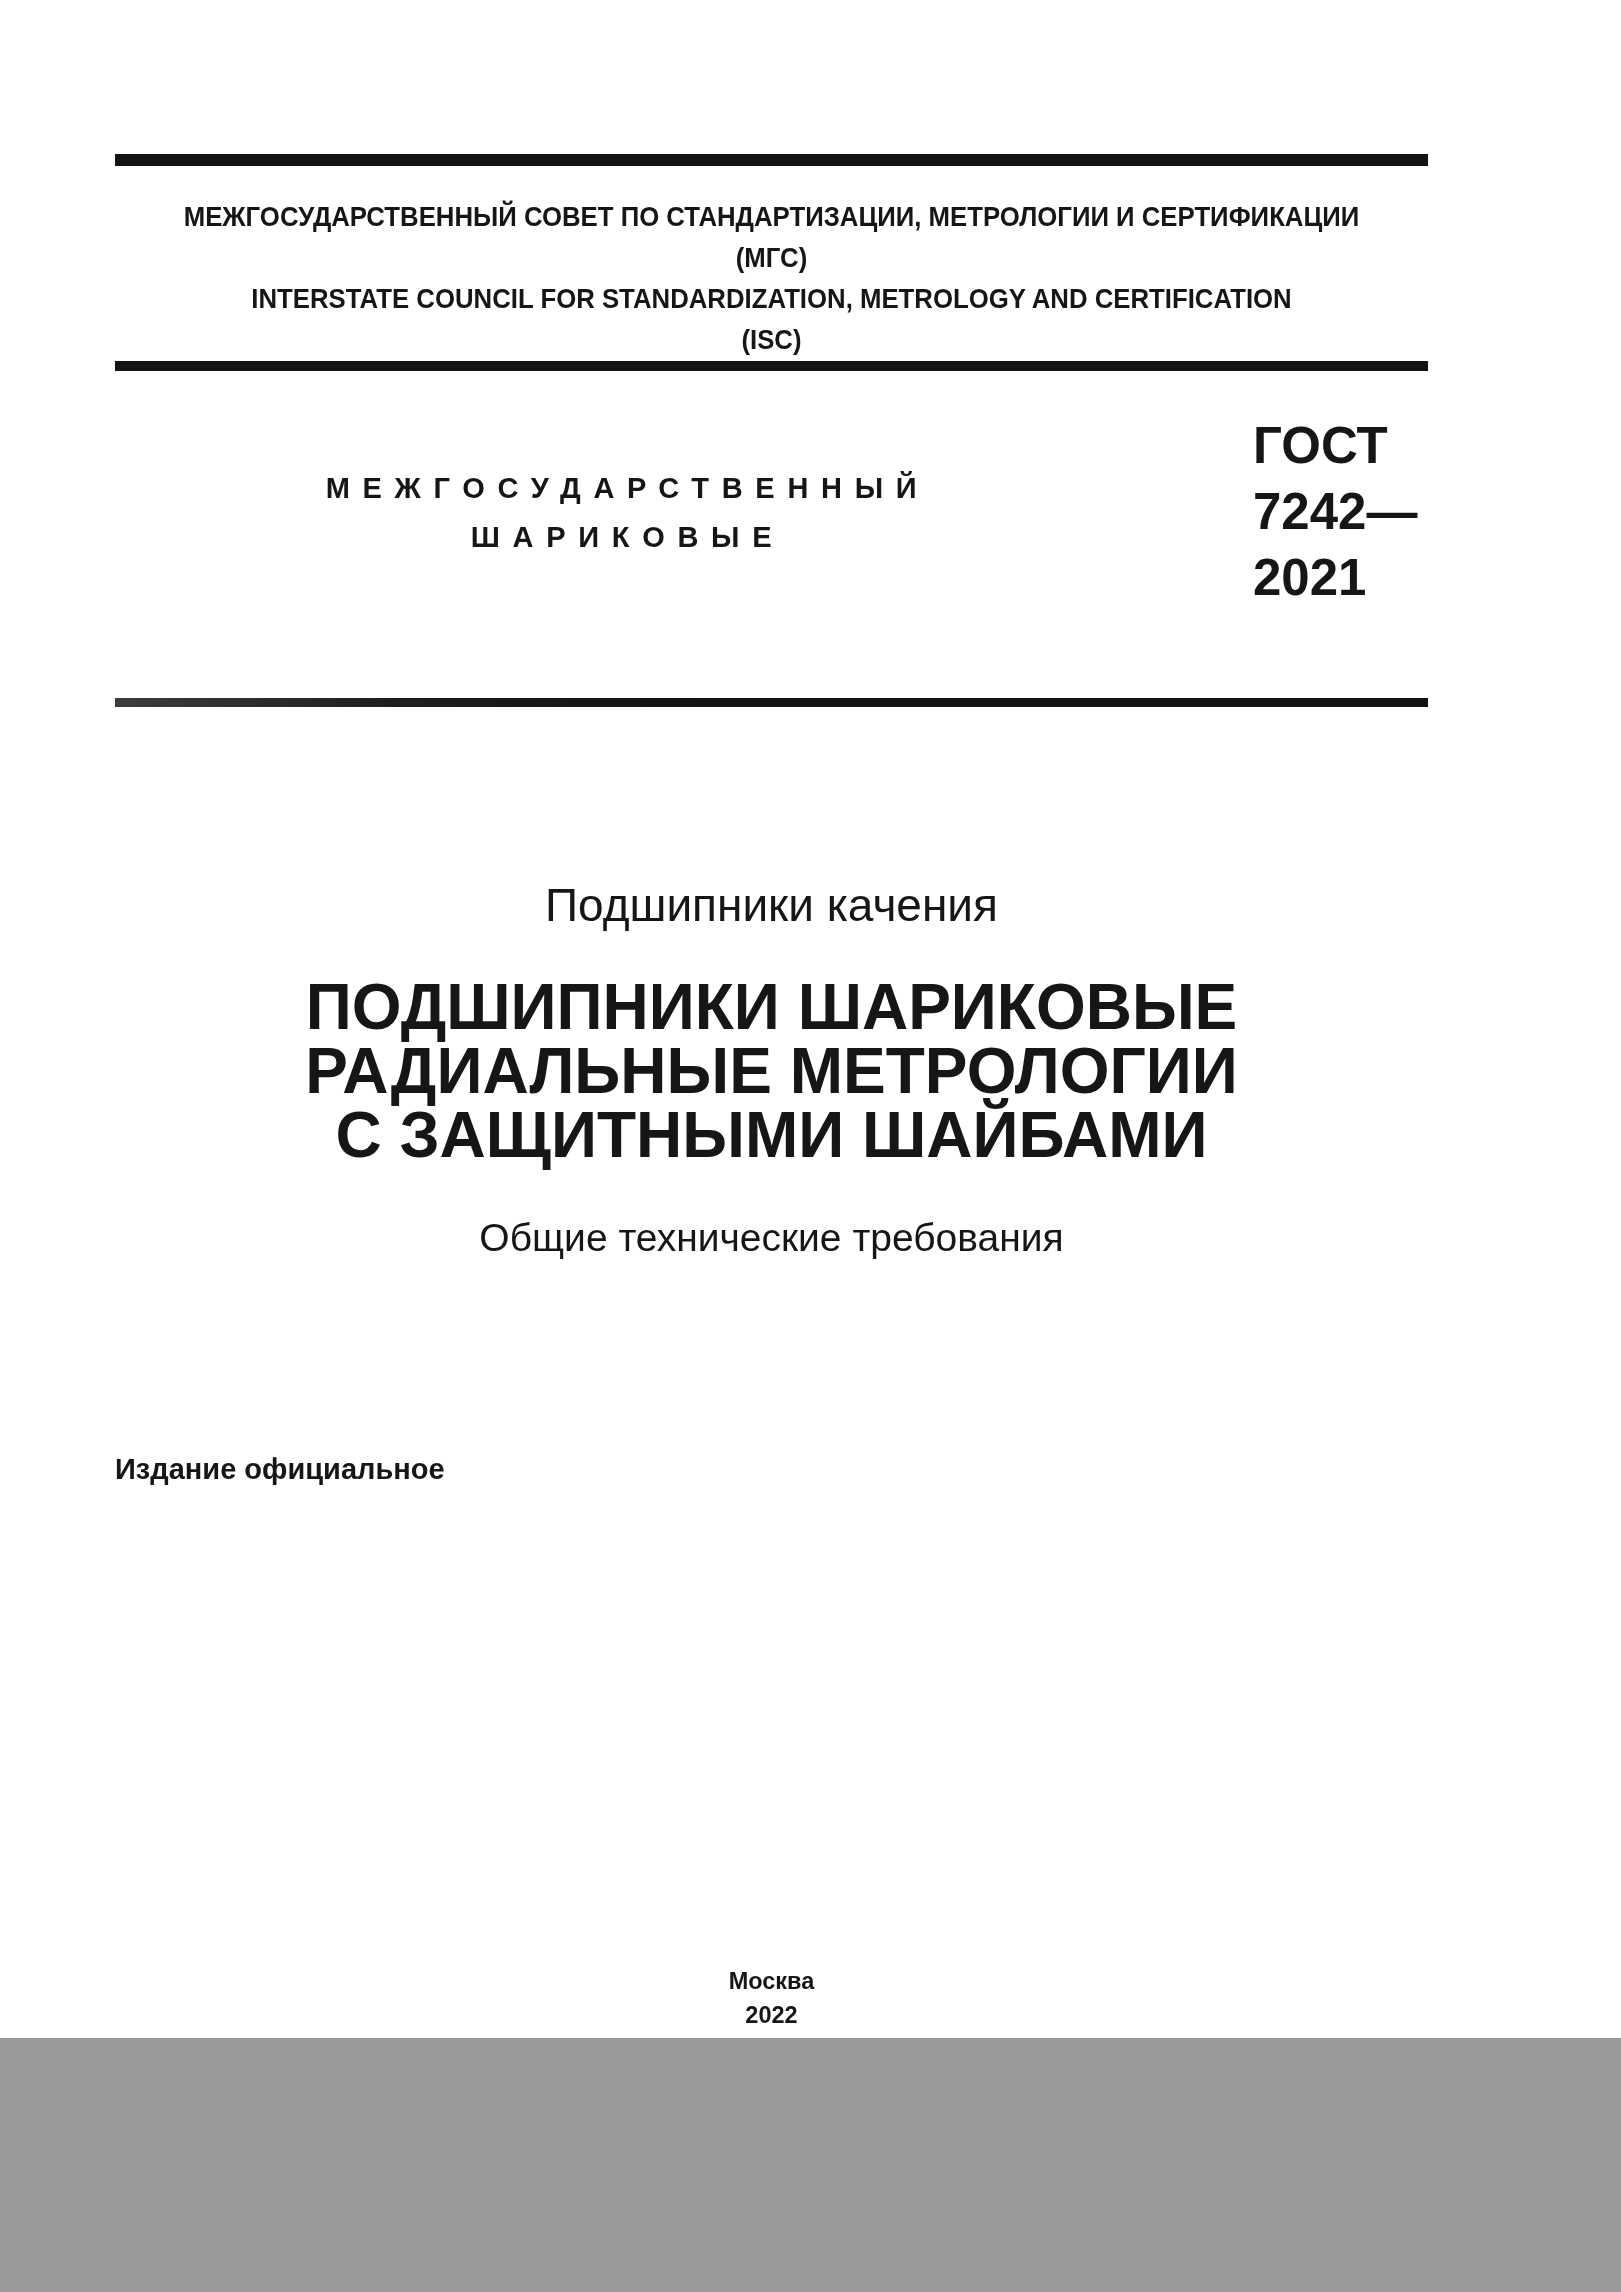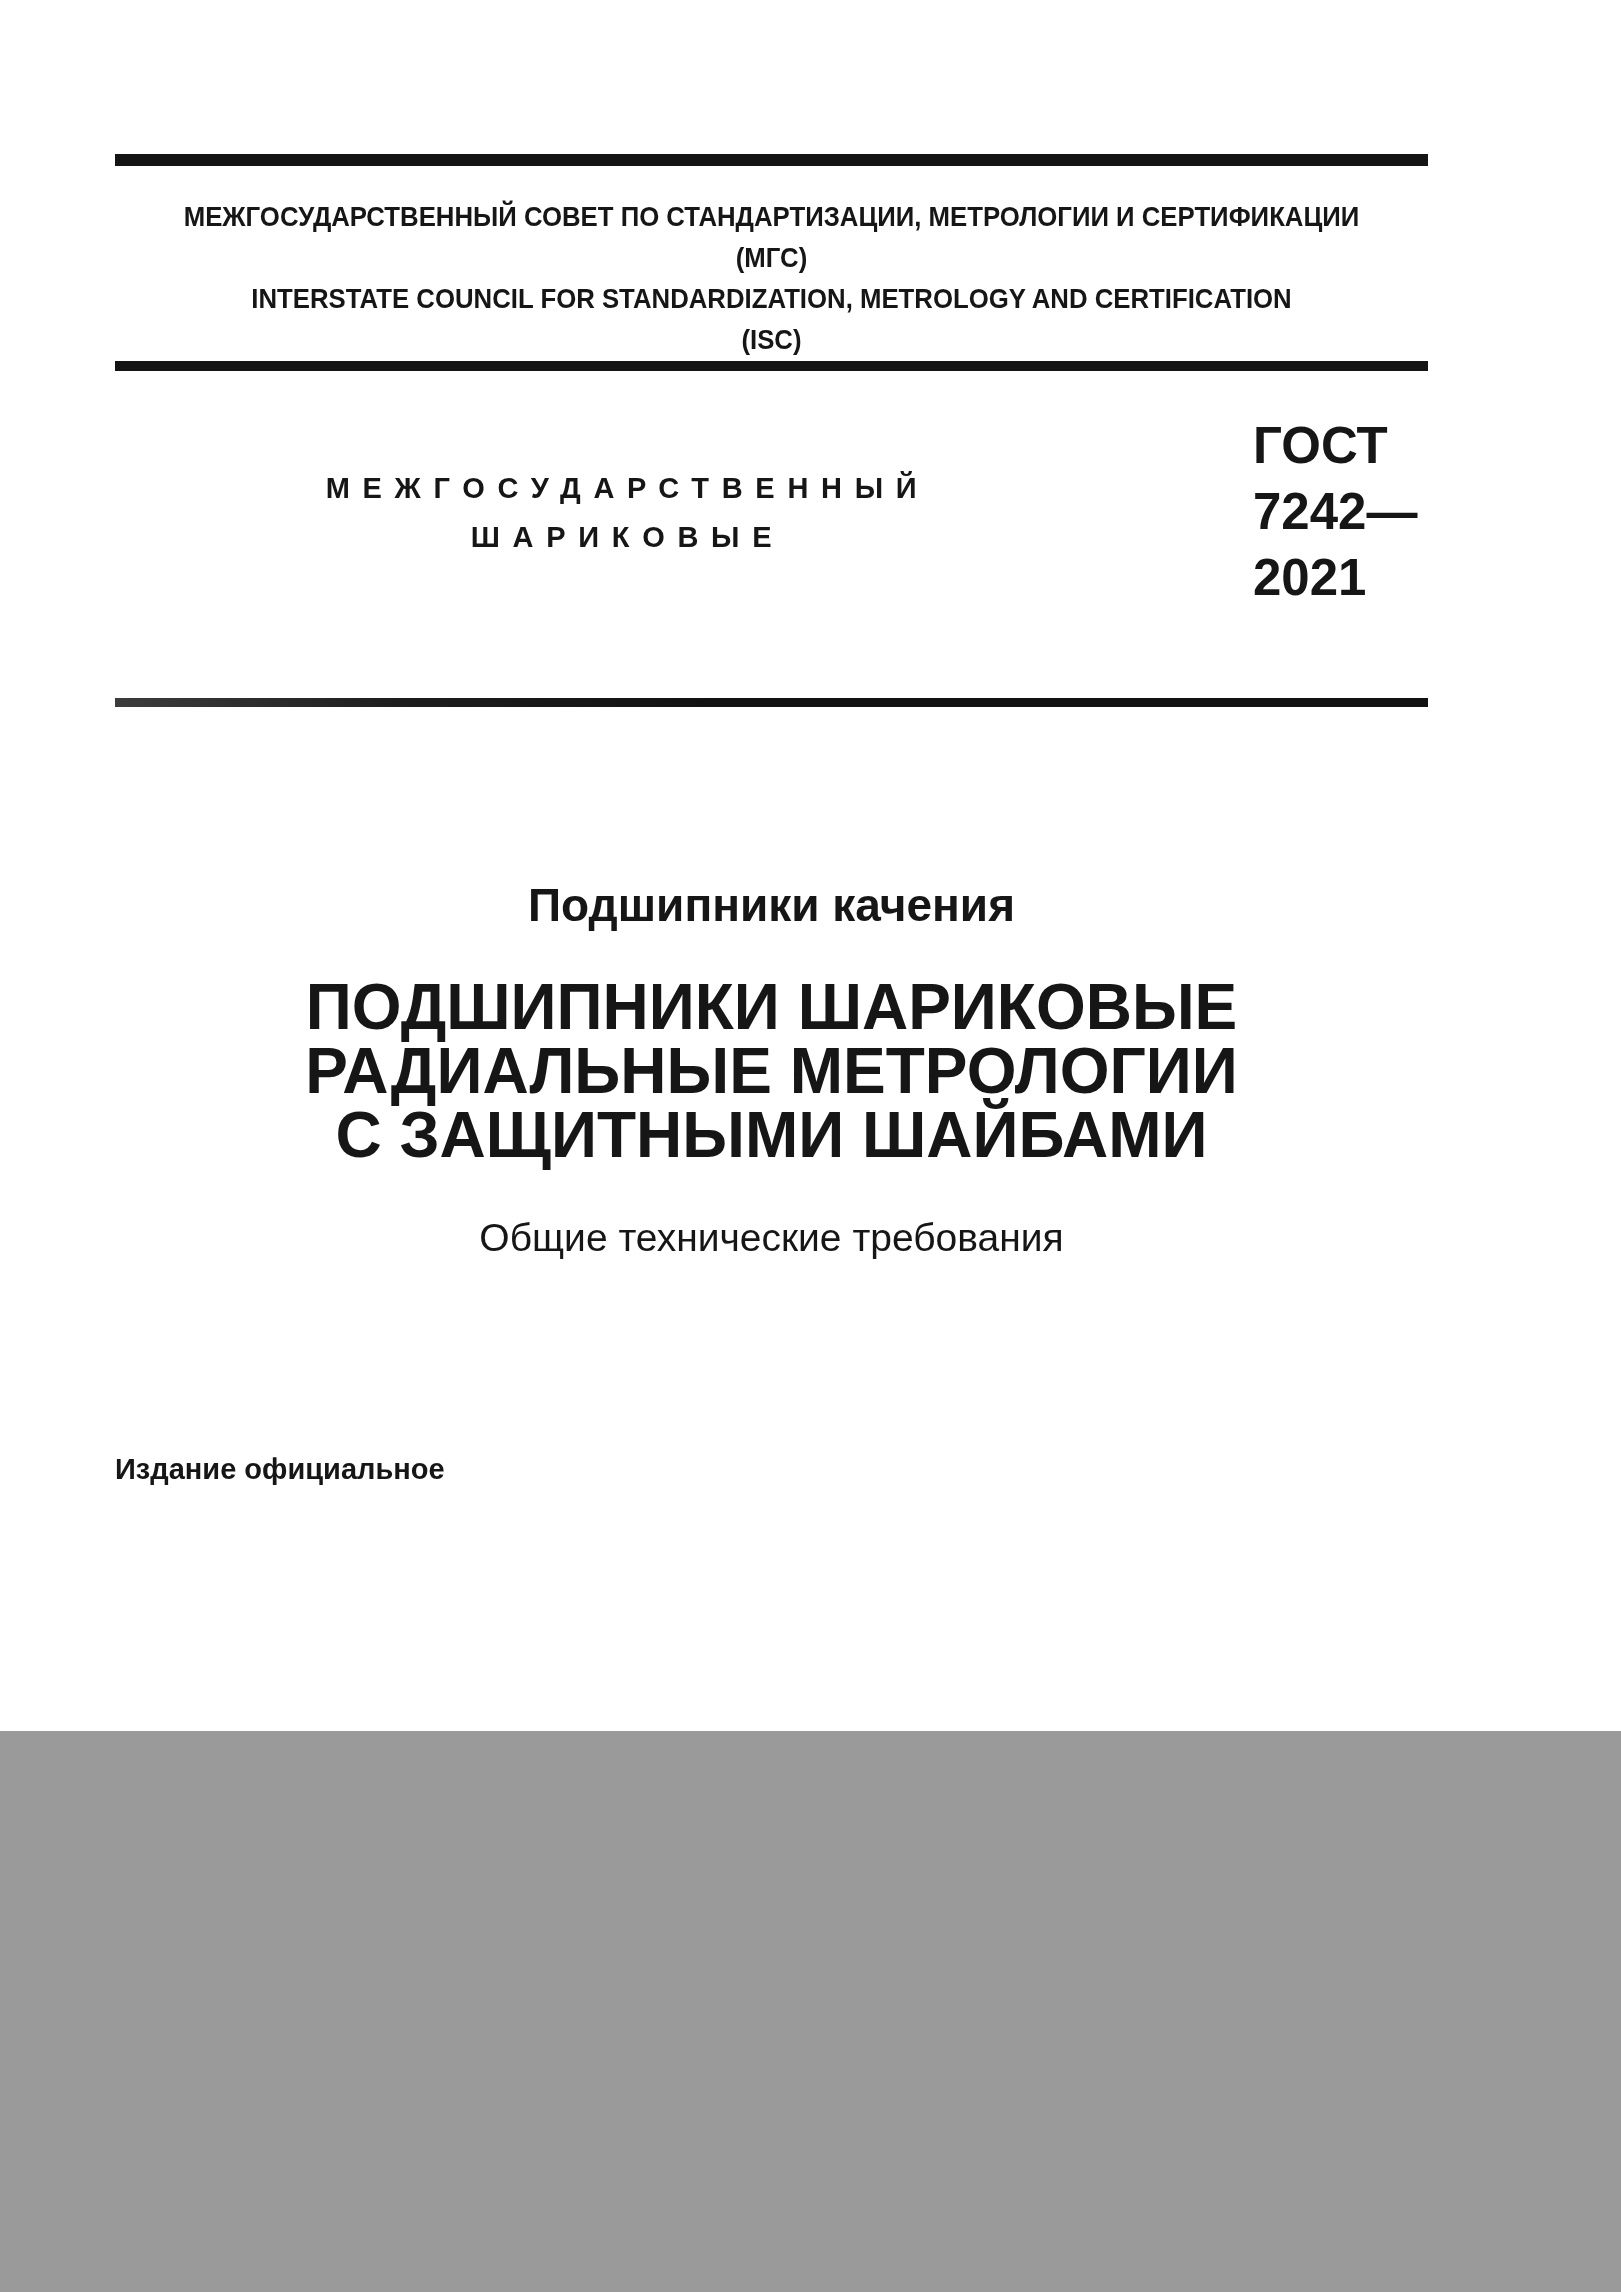--- a/index.html
+++ b/index.html
@@ -1,19 +1,19 @@
 <!DOCTYPE html>
 <html><head>
 <meta charset="utf-8">
 <style>
   html, body { margin: 0; padding: 0; background: #9a9a9a; }
   .page {
     position: relative;
     width: 1621px;
-    height: 1731px;
+    height: 2038px;
     background: #ffffff;
     font-family: "Liberation Sans", sans-serif;
     color: #161616;
     overflow: hidden;
   }
   .content {
     position: absolute;
     left: 115px;
     top: 0;
     width: 1313px;
@@ -72,21 +72,21 @@
     line-height: 66px;
     text-align: left;
     white-space: nowrap;
   }
   .subject {
     position: absolute;
     top: 875px;
     left: 0;
     width: 100%;
     text-align: center;
-    font-weight: bold;
+    font-weight: normal;
     font-size: 46px;
     line-height: 61px;
   }
   .doc-title {
     position: absolute;
     top: 975px;
     left: 0;
     width: 100%;
     text-align: center;
     font-weight: bold;

